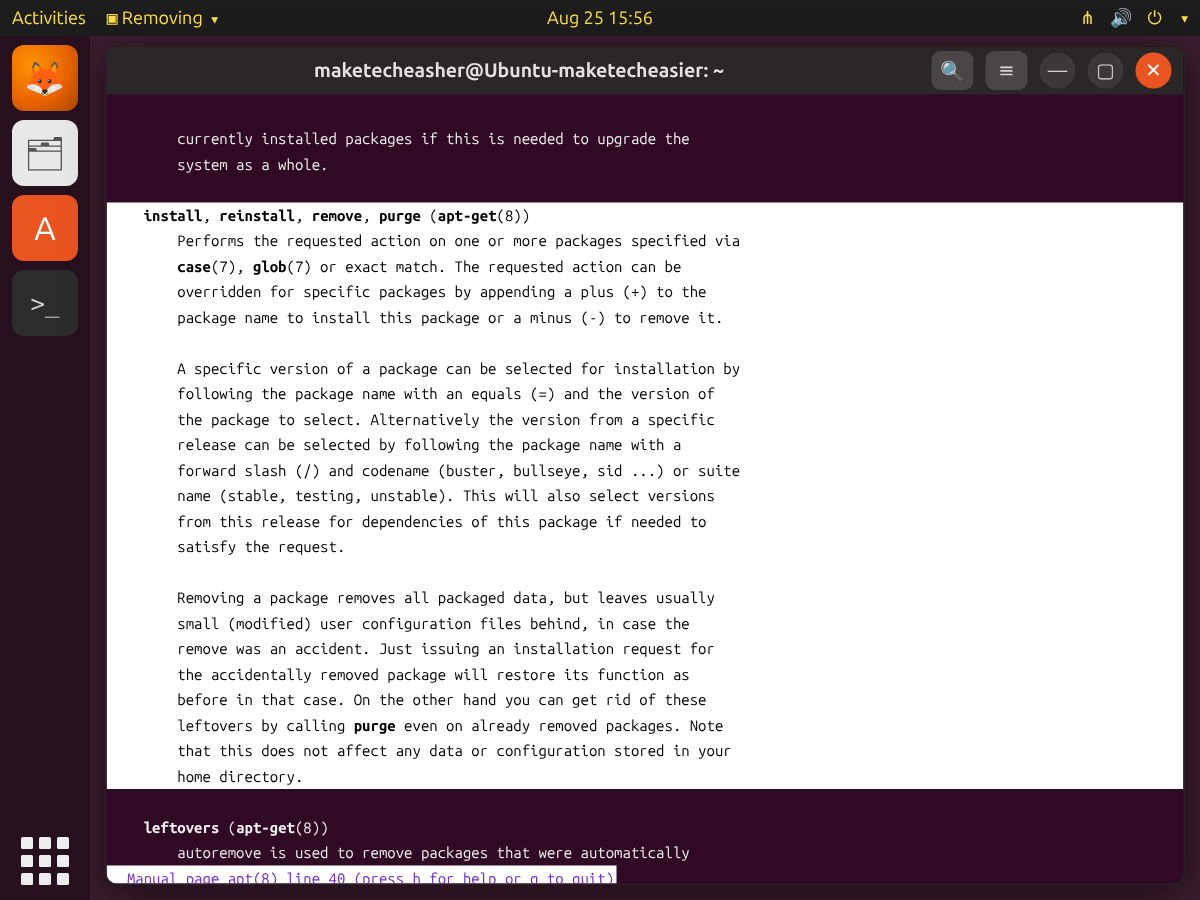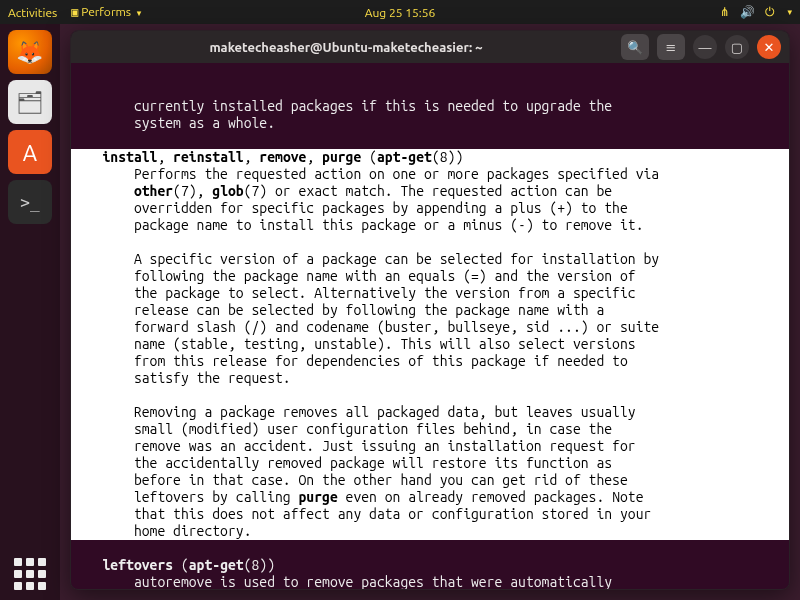--- a/index.html
+++ b/index.html
@@ -84,26 +84,26 @@
     font-size:13px;
     background:#3c3739; color:#d6d2d1;
   }
   .title-btn.search { border-radius:6px; background:#4a4547; width:28px; height:26px;}
   .title-btn.menu   { border-radius:6px; background:#4a4547; width:28px; height:26px;}
   .title-btn.close  { background:#e95420; color:#fff;}
   
   .term-body {
     flex:1;
     font-family: "Ubuntu Mono","DejaVu Sans Mono",monospace;
-    font-size: 14px;
+    font-size: 10px;
     line-height: 17px;
     color: #eee;
     overflow:hidden;
     position:relative;
-    padding: 18px 8px;
+    padding: 4px 8px;
     white-space: pre;
   }
   .manpage {
     color:#eee;
   }
   .highlight-block {
     background:#fff;
     color:#000;
     display:block;
     margin-left:-8px; margin-right:-8px;
@@ -119,21 +119,21 @@
   }
 </style>
 </head>
 <body>
 
 <div class="topbar">
   <div class="topbar-left">
     <span>Activities</span>
     <span>
       <span style="font-family:monospace;">▣</span>
-      <span>Performs</span>
+      <span>Removing</span>
       <span class="tri-down">▾</span>
     </span>
   </div>
   <div class="topbar-center">Aug 25  15:56</div>
   <div class="topbar-right">
     <span>⋔</span>
     <span>🔊</span>
     <span>⏻</span>
     <span class="tri-down">▾</span>
   </div>
@@ -185,21 +185,21 @@
     <div class="title-btn close">
         <span>✕</span>
       </div>
   </div>
   <div class="term-body">
 <span class="manpage"><span>       currently installed packages if this is needed to upgrade the
        system as a whole.
 </span>
 <span class="highlight-block">   <span class="b">install</span><span>, </span><span class="b">reinstall</span><span>, </span><span class="b">remove</span><span>, </span><span class="b">purge</span><span> (</span><span class="b">apt-get</span><span>(8))</span>
 <span>       Performs the requested action on one or more packages specified via</span>
-<span>       </span><span class="b">other</span><span>(7), </span><span class="b">glob</span><span>(7) or exact match. The requested action can be</span>
+<span>       </span><span class="b">case</span><span>(7), </span><span class="b">glob</span><span>(7) or exact match. The requested action can be</span>
 <span>       overridden for specific packages by appending a plus (+) to the</span>
 <span>       package name to install this package or a minus (-) to remove it.</span>
 
 <span>       A specific version of a package can be selected for installation by
        following the package name with an equals (=) and the version of
        the package to select. Alternatively the version from a specific
        release can be selected by following the package name with a
        forward slash (/) and codename (buster, bullseye, sid ...) or suite
        name (stable, testing, unstable). This will also select versions
        from this release for dependencies of this package if needed to

